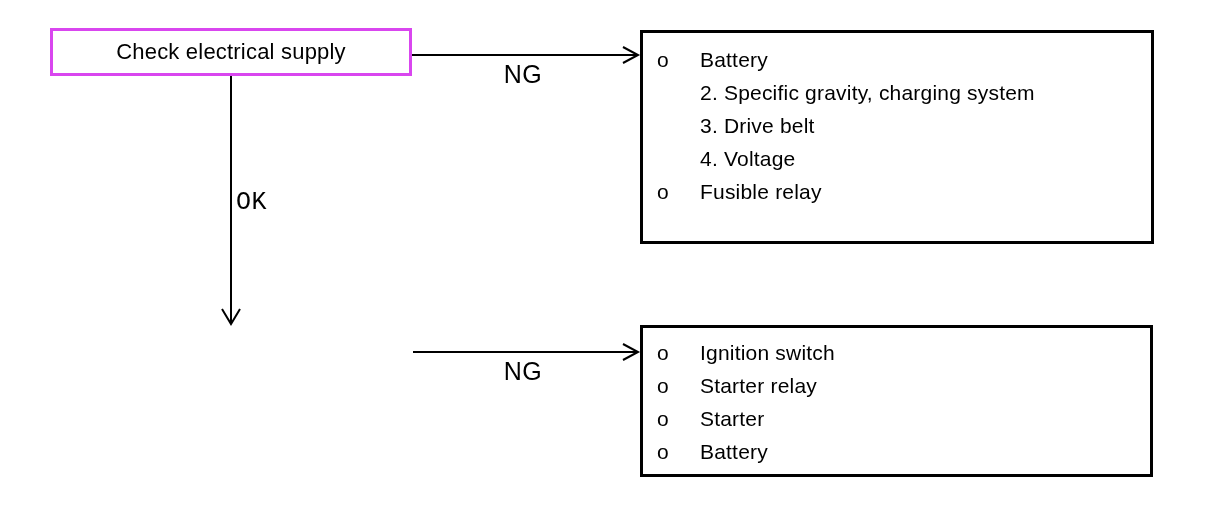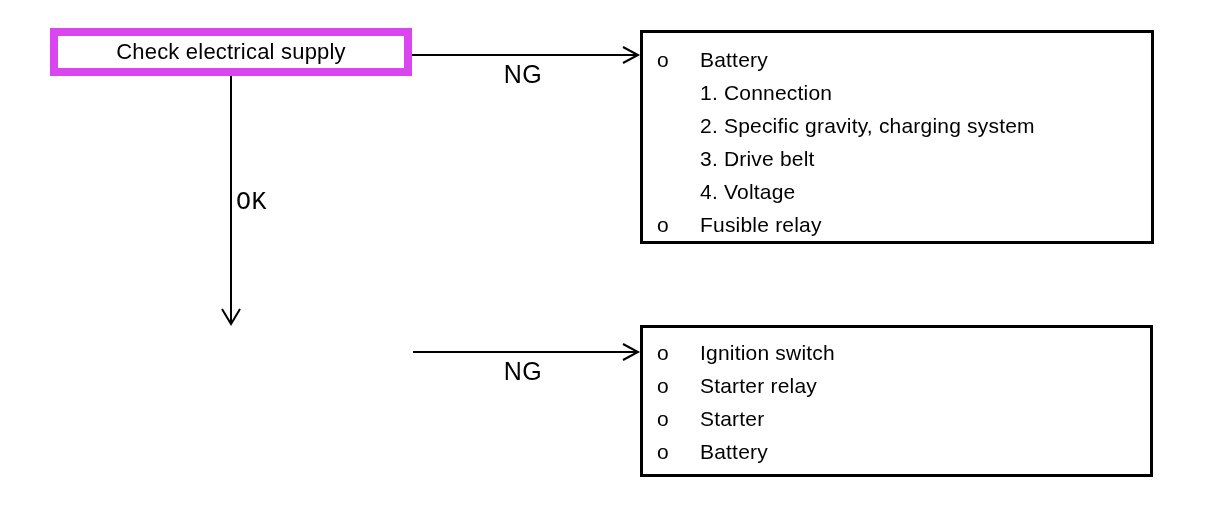--- a/index.html
+++ b/index.html
@@ -11,21 +11,21 @@
   .canvas {
     position: relative;
     width: 1216px;
     height: 518px;
     background: #ffffff;
     overflow: hidden;
     color: #000000;
   }
   .node-box {
     position: absolute;
-    border: 8px solid #d946ef;
+    border: 3px solid #d946ef;
     background: #ffffff;
     display: flex;
     align-items: center;
     justify-content: center;
     font-size: 22px;
     letter-spacing: 0.2px;
     box-sizing: border-box;
   }
   #step1-box { left: 50px; top: 28px; width: 362px; height: 48px; }
   #step2-box { left: 50px; top: 325px; width: 361px; height: 51px; }
@@ -81,24 +81,20 @@
   </div>
 
 
   <div class="result-box" id="result1-box">
 
       <div class="list-row">
         <span class="list-bullet">o</span>
         <span class="list-text">Battery</span>
       </div>
 
-      <div class="list-row">
-        <span class="list-bullet"></span>
-        <span class="list-text">1. Connection</span>
-      </div>
 
       <div class="list-row">
         <span class="list-bullet"></span>
         <span class="list-text">2. Specific gravity, charging system</span>
       </div>
 
       <div class="list-row">
         <span class="list-bullet"></span>
         <span class="list-text">3. Drive belt</span>
       </div>

